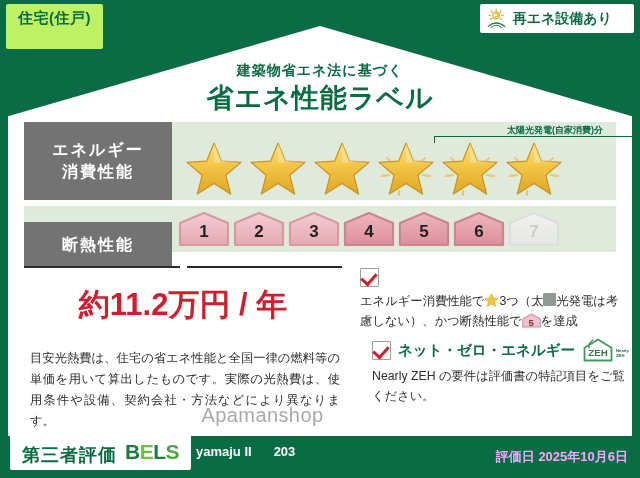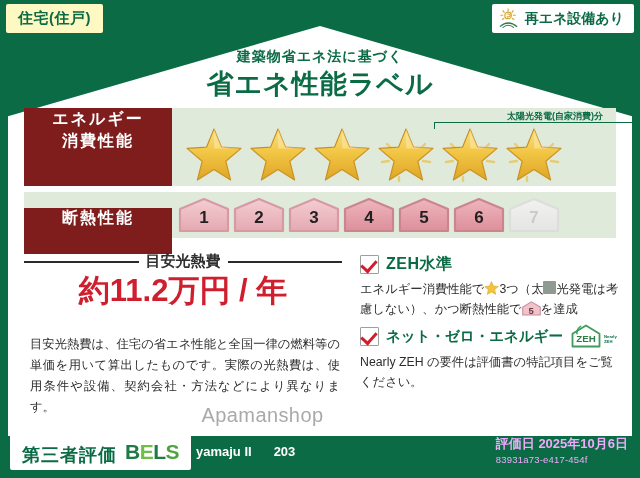--- a/index.html
+++ b/index.html
@@ -6,51 +6,51 @@
   body{
     width:640px;height:478px;
     font-family:"Liberation Sans","DejaVu Sans",sans-serif;
     background:#0a6b45;
     position:relative;overflow:hidden;
   }
 
   
   .badge-dwelling{
     position:absolute;left:6px;top:4px;
-    background:#fef9c3;
-    padding:5px 12px 6px 12px;
+    background:#bef264;
+    padding:5px 12px 22px 12px;
     border-radius:2px;
     z-index:6;
   }
   .badge-dwelling span{
     font-size:15px;font-weight:bold;color:#0a6b45;letter-spacing:.5px;
     line-height:1;
   }
   .badge-renew{
     position:absolute;right:6px;top:4px;
     background:#ffffff;
-    padding:4px 10px 5px 6px;
+    padding:4px 22px 5px 6px;
     border-radius:2px;
     display:flex;align-items:center;gap:5px;
     z-index:6;
   }
   .badge-renew span.lbl{
     font-size:14px;font-weight:bold;color:#0a6b45;line-height:1;
   }
   .sun-ico{width:22px;height:20px;display:block;}
 
   
   .card{
     position:absolute;left:8px;top:26px;width:624px;height:410px;
     background:#ffffff;
     clip-path:polygon(0% 22%, 50% 0%, 100% 22%, 100% 100%, 0% 100%);
     z-index:2;
   }
   .card-inner{
-    position:absolute;left:8px;top:26px;width:624px;height:410px;
+    position:absolute;left:8px;top:40px;width:624px;height:410px;
     z-index:3;
   }
 
   .title-sub{
     position:absolute;left:0;top:22px;width:624px;text-align:center;
     font-size:14px;font-weight:bold;color:#0a6b45;letter-spacing:1px;
   }
   .title-main{
     position:absolute;left:0;top:40px;width:624px;text-align:center;
     font-size:27px;font-weight:bold;color:#0a6b45;letter-spacing:1px;
@@ -59,23 +59,23 @@
   
   .panel{
     position:absolute;left:16px;width:592px;
     background:#dfeadb;
     display:flex;align-items:center;
   }
   #panel-energy{top:82px;height:78px;}
   #panel-insul {top:166px;height:46px;}
 
   .panel-label{
-    background:#7f1d1d;color:#fff;
+    background:#737373;color:#fff;
     height:100%;width:148px;
-    display:flex;flex-direction:column;align-items:center;
+    display:flex;flex-direction:column;align-items:center;justify-content:center;
     font-weight:bold;letter-spacing:2px;
     flex:0 0 auto;
   }
   #panel-energy .panel-label{font-size:16px;line-height:1.35;}
   #panel-insul  .panel-label{font-size:16px;margin-top:32px;}
 
   .panel-body{flex:1;position:relative;height:100%;padding-left:26px;}
 
   
   .solar-cap{
@@ -123,21 +123,21 @@
     font-size:31px;font-weight:bold;color:#cf1f2e;letter-spacing:0px;
   }
   .cost-note{
     position:absolute;left:22px;top:288px;width:310px;
     font-size:12.3px;color:#2d2d2d;line-height:1.72;text-align:justify;margin-top:20px;
   }
 
   
   .rc-row{position:absolute;left:352px;width:262px;}
   #zeh-std{top:228px;}
-  #zeh-net{top:298px;}
+  #zeh-net{top:298px;margin-left:12px;}
 
   .rc-title{display:flex;align-items:center;gap:7px;}
   .chk{
     width:17px;height:17px;border:1.6px solid #9aa29a;background:#fff;
     position:relative;flex:0 0 auto;border-radius:1px;
   }
   .chk:after{
     content:"";position:absolute;left:2.5px;top:1px;width:7px;height:12px;
     border:solid #cf1f2e;border-width:0 3px 3px 0;transform:rotate(42deg);
   }
@@ -433,30 +433,28 @@
         <path d="M2 34 L2 12 L26 2 L50 12 L50 34 Z" fill="url(#hg6)" stroke="#dcdedb" stroke-width="2.2" stroke-linejoin="round"></path>
       </svg>
       <b>7</b>
           </div>
         </div>
     </div>
   </div>
 
   <div class="cost-head">
     <div class="rule"></div>
-    <div class="txt">目安光熱費</div>
     <div class="rule"></div>
   </div>
   <div class="cost-value">約11.2万円 / 年</div>
   <div class="cost-note">目安光熱費は、住宅の省エネ性能と全国一律の燃料等の単価を用いて算出したものです。実際の光熱費は、使用条件や設備、契約会社・方法などにより異なります。</div>
 
   <div class="rc-row" id="zeh-std">
     <div class="rc-title">
       <div class="chk"></div>
-      <div class="t">ZEH水準</div>
     </div>
     <div class="rc-text">
       <span>エネルギー消費性能で</span><svg class="mini-star" width="15" height="14" viewBox="0 0 24 23">
           <polygon points="12,1 15.3,8.3 23,9.1 17.2,14.4 18.9,22 12,18.1 5.1,22 6.8,14.4 1,9.1 8.7,8.3" fill="#f2c33d" stroke="#d8a92c" stroke-width="1"></polygon>
         </svg><span>3つ（太</span><span class="redact"></span><span>光発電は考慮しない）、かつ断熱性能で</span><span class="mini-house"><svg width="19" height="15" viewBox="0 0 26 20">
             <path d="M1 19 L1 8 L13 1 L25 8 L25 19 Z" fill="#f0c3ca" stroke="#c98b97" stroke-width="1.4"></path>
           </svg><b>5</b></span><span>を達成</span>
     </div>
   </div>
 
@@ -488,14 +486,13 @@
   <span class="en"><span class="b1">B</span><span class="b2">E</span><span class="b3">L</span><span class="b4">S</span></span>
 </div>
 
 <div class="bldg-name">
   <span class="nm">yamaju II</span>
   <span class="no">203</span>
 </div>
 
 <div class="eval">
   <div class="d">評価日 2025年10月6日</div>
-  <div class="i">83931a73-e417-454f</div>
 </div>
 
 </body></html>

